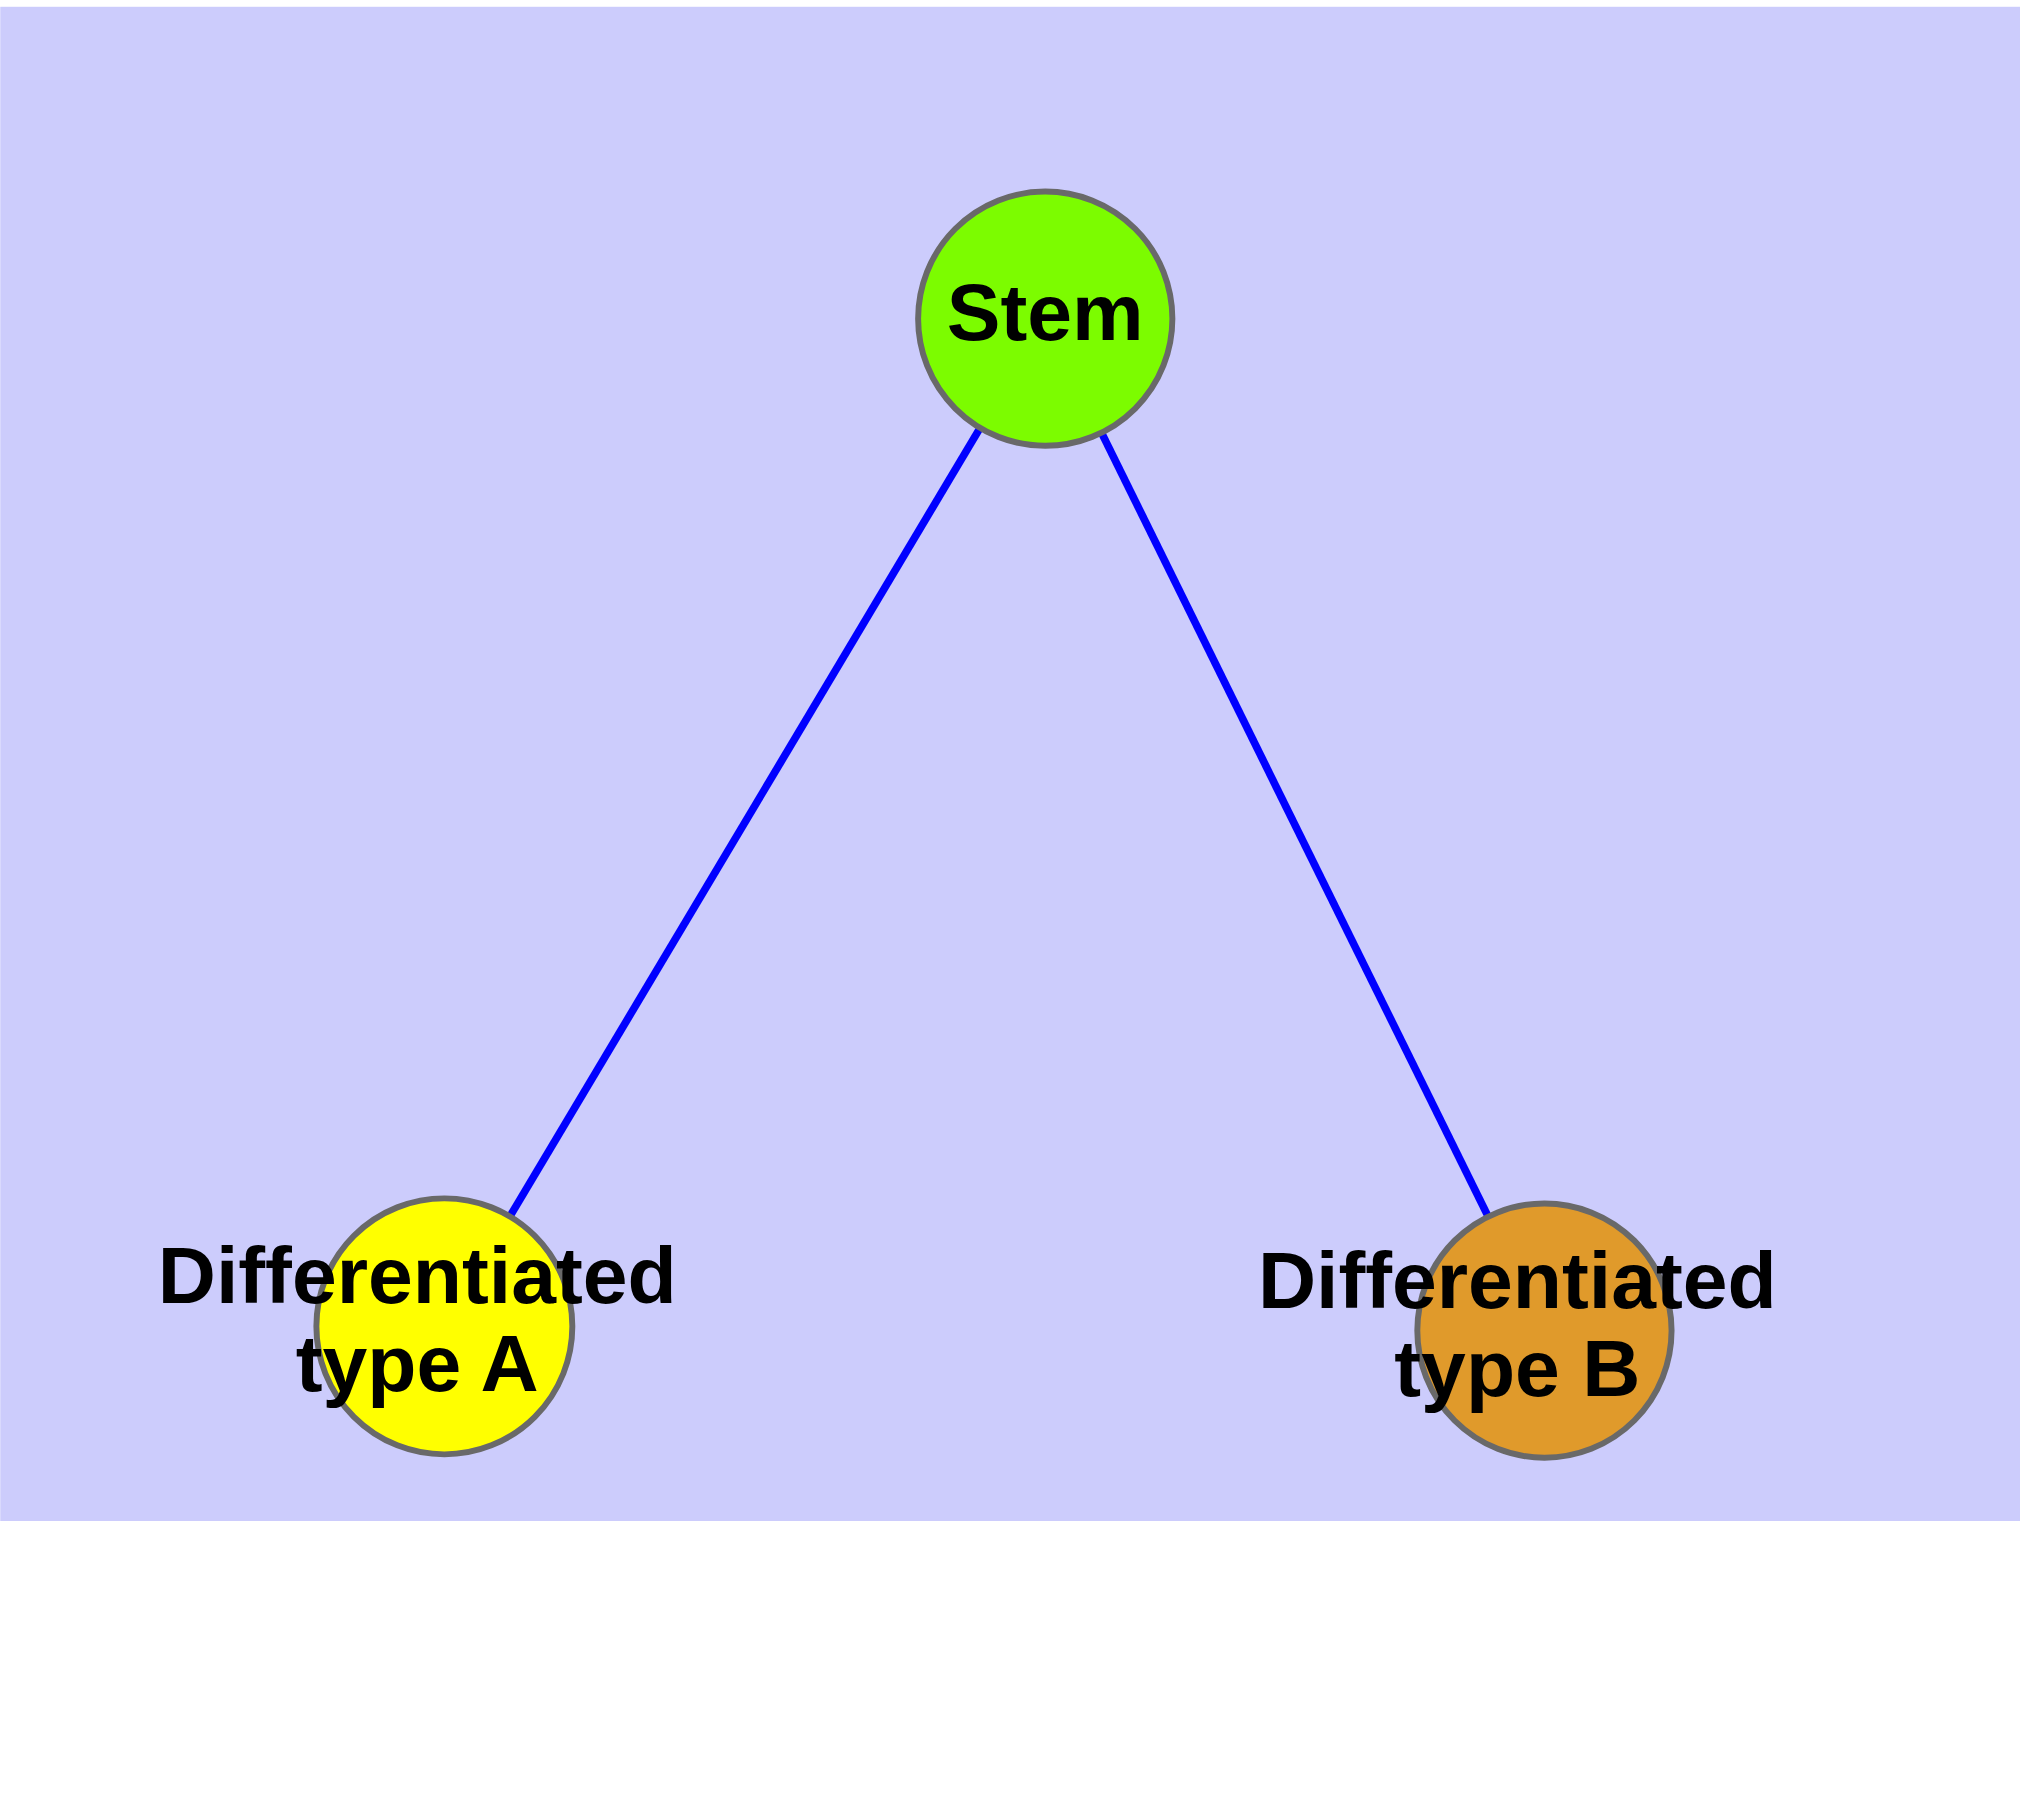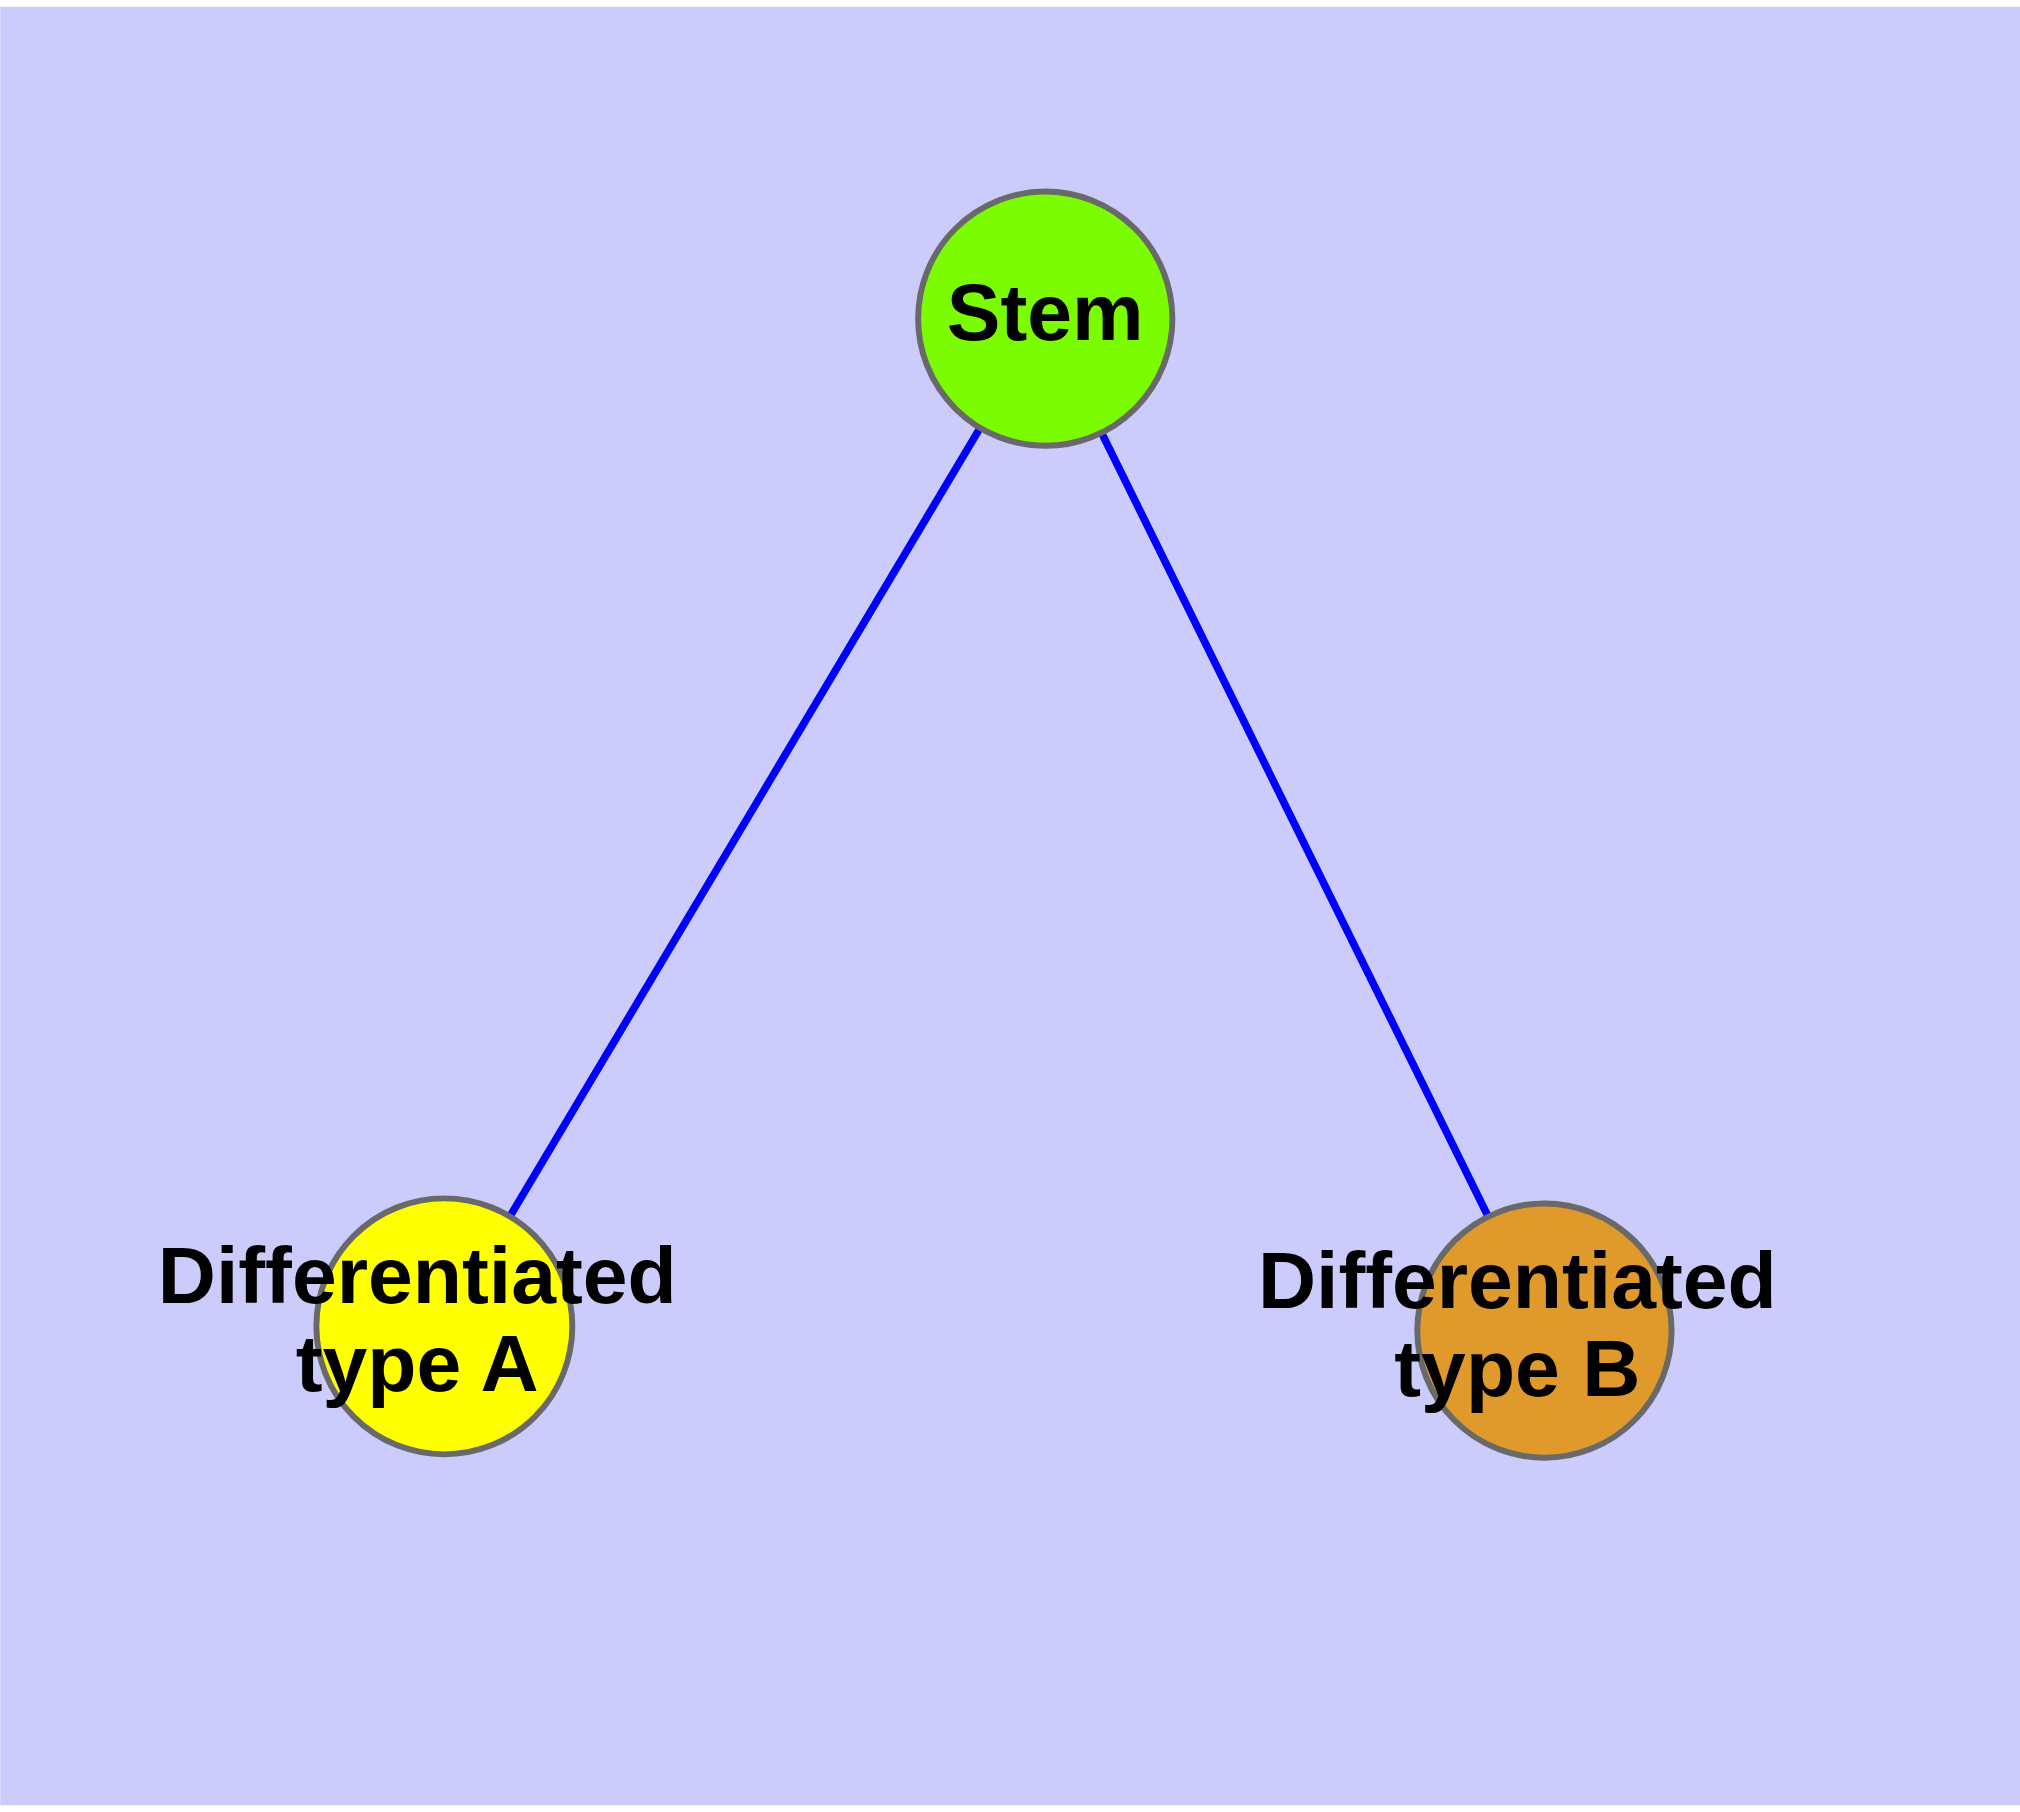--- a/index.html
+++ b/index.html
@@ -4,21 +4,21 @@
 <title>Cell Differentiation Graph</title>
 <style>
   html, body {
     margin: 0;
     padding: 0;
     background: #ffffff;
   }
   #canvas {
     position: relative;
     width: 2021px;
-    height: 1812px;
+    height: 1521px;
     background: #ffffff;
     overflow: hidden;
     font-family: "Liberation Sans", "DejaVu Sans", sans-serif;
   }
   #graph-svg {
     position: absolute;
     left: 0;
     top: 0;
     width: 2021px;
     height: 1812px;

